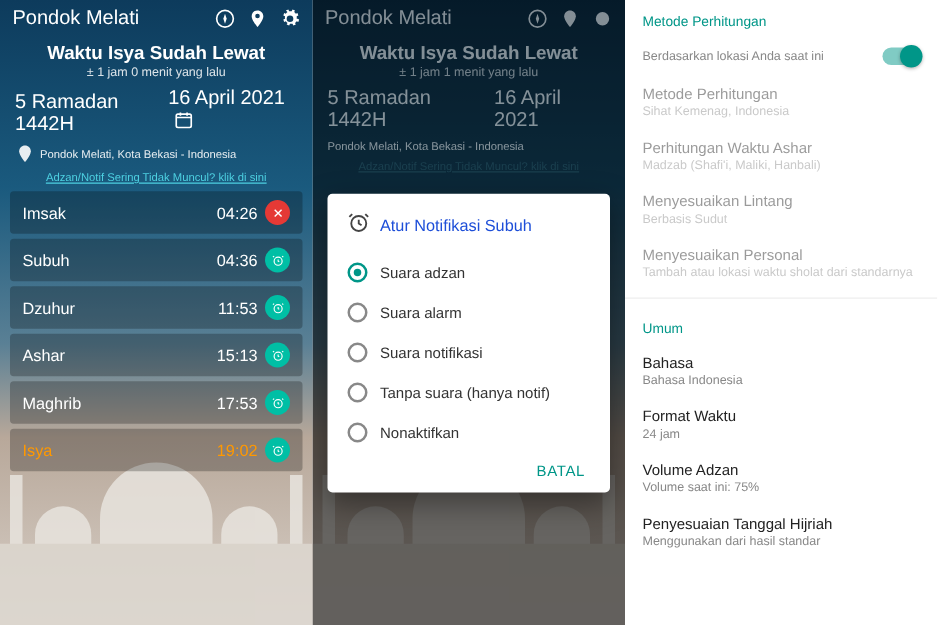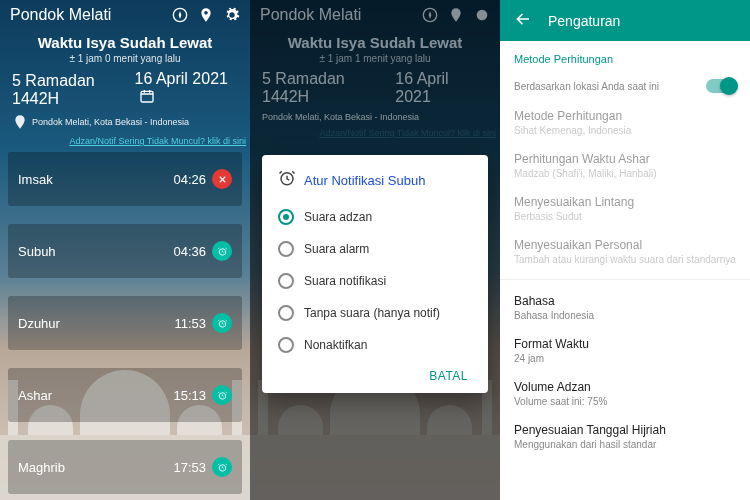--- a/index.html
+++ b/index.html
@@ -11,25 +11,25 @@
 .topbar{display:flex;align-items:center;justify-content:space-between;padding:6px 10px;color:#fff;font-size:16px;position:relative;z-index:2}
 .topbar-icons{display:flex;gap:10px}
 .ico{width:16px;height:16px;display:inline-flex;align-items:center;justify-content:center}
 .ico svg{width:16px;height:16px;fill:#fff}
 .hero{text-align:center;color:#fff;padding:4px 8px 2px;position:relative;z-index:2}
 .hero-title{font-size:15px;font-weight:700}
 .hero-sub{font-size:10px;opacity:.85;margin-top:2px}
 .daterow{display:flex;justify-content:space-between;align-items:flex-end;color:#fff;font-size:16px;padding:4px 12px;position:relative;z-index:2}
 .cal-ico{display:inline-block;margin-left:4px}
 .locrow{color:#fff;font-size:9px;padding:2px 12px;display:flex;align-items:center;gap:4px;position:relative;z-index:2;opacity:.9}
-.helplink{text-align:right;font-size:9px;padding:4px;position:relative;z-index:2}
+.helplink{text-align:center;font-size:9px;padding:4px;position:relative;z-index:2}
 .helplink a{color:#4dd0e1;text-decoration:underline}
 .s2 .helplink a{color:#2a5866}
 .prayers{padding:2px 8px;position:relative;z-index:2}
-.prow{display:flex;align-items:center;justify-content:space-between;padding:17px 10px;margin-bottom:18px;background:rgba(0,0,0,.25);border-radius:3px;color:#fff;font-size:13px}
+.prow{display:flex;align-items:center;justify-content:space-between;padding:7px 10px;margin-bottom:4px;background:rgba(0,0,0,.25);border-radius:3px;color:#fff;font-size:13px}
 .prow.hl{color:#ff9800}
 .ptime{display:flex;align-items:center;gap:6px}
 .palarm{width:20px;height:20px;border-radius:50%;display:flex;align-items:center;justify-content:center}
 .palarm.on{background:#00bfa5}
 .palarm.off{background:#e53935}
 .palarm svg{width:11px;height:11px;fill:#fff}
 .dialog{position:absolute;left:12px;right:12px;top:155px;background:#fff;border-radius:4px;padding:14px 16px 8px;z-index:5;box-shadow:0 8px 24px rgba(0,0,0,.4)}
 .dlg-head{display:flex;align-items:center;gap:8px;margin-bottom:10px}
 .dlg-head svg{width:18px;height:18px;fill:#444}
 .dlg-title{font-size:13px;color:#1d4ed8}
@@ -260,26 +260,20 @@
         <div class="opt">
           <span class="radio"></span>
           <span>Nonaktifkan</span>
         </div>
       </div>
     <div class="dlg-btn">BATAL</div>
   </div>
 </div>
 
 <div class="screen s3">
-  <div class="s3-top">
-    <span><svg width="18" height="18" viewBox="0 0 24 24" fill="#fff">
-          <path d="M20 11H7l5-5-1.5-1.5L3 12l7.5 7.5L12 18l-5-5h13z"></path>
-        </svg></span>
-    <span>Pengaturan</span>
-  </div>
   <div class="s3-body">
     <div class="sect-label">Metode Perhitungan</div>
     <div id="calcrows">
         <div class="setrow toggle-row">
           <div>
             <div class="setrow-sub">Berdasarkan lokasi Anda saat ini</div>
           </div>
           <div class="toggle"></div>
         </div>
         <div class="setrow dis">
@@ -296,25 +290,26 @@
         </div>
         <div class="setrow dis">
           <div>
             <div class="setrow-title">Menyesuaikan Lintang</div>
             <div class="setrow-sub">Berbasis Sudut</div>
           </div>
         </div>
         <div class="setrow dis">
           <div>
             <div class="setrow-title">Menyesuaikan Personal</div>
-            <div class="setrow-sub">Tambah atau kurangi waktu suara dari standarnya</div>
+            <div class="setrow-sub">Tambah atau lokasi waktu sholat dari standarnya</div>
           </div>
         </div>
       </div>
     <div class="divider"></div>
+    <div class="sect-label">Umum</div>
     <div id="genrows">
         <div class="setrow">
           <div>
             <div class="setrow-title">Bahasa</div>
             <div class="setrow-sub">Bahasa Indonesia</div>
           </div>
         </div>
         <div class="setrow">
           <div>
             <div class="setrow-title">Format Waktu</div>

